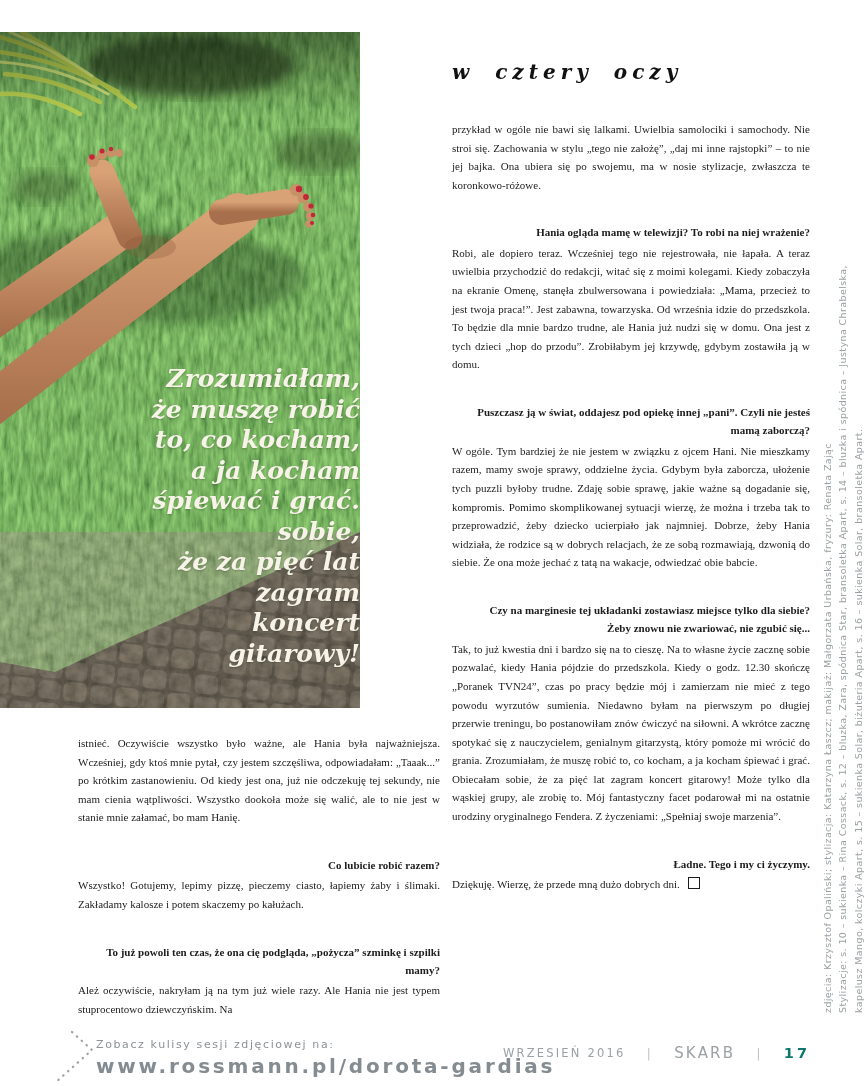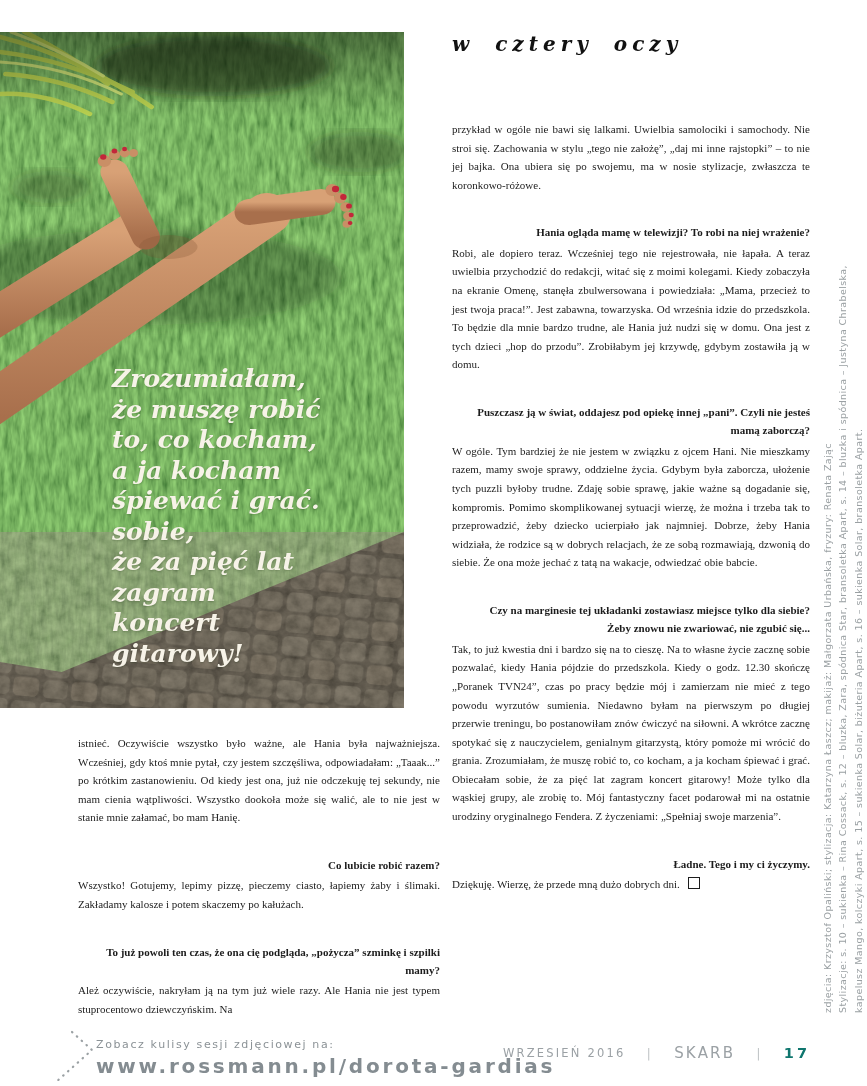--- a/index.html
+++ b/index.html
@@ -1,31 +1,31 @@
 <!DOCTYPE html>
 <html lang="pl"><head>
 <meta charset="utf-8">
 <style>
   html,body{margin:0;padding:0;}
   body{
     width:867px;height:1086px;position:relative;background:#ffffff;
     font-family:"Liberation Serif",serif;color:#1c1c1c;overflow:hidden;
   }
   
-  .photo{position:absolute;left:0;top:32px;width:404px;height:676px;overflow:hidden;background:#2f6a1e;}
+  .photo{position:absolute;left:0;top:32px;width:360px;height:676px;overflow:hidden;background:#2f6a1e;text-align:right;}
   .photo svg{display:block;width:100%;height:100%;}
   .quote{
     position:absolute;left:112px;top:332px;width:248px;
     font-family:"DejaVu Serif",serif;font-style:italic;font-weight:bold;
     font-size:25px;line-height:30.5px;color:#f7f3e8;
     text-shadow:0 1px 2px rgba(20,40,10,.25);
   }
   
   .section-label{
-    position:absolute;left:452px;top:32px;
+    position:absolute;left:452px;top:60px;
     font-family:"DejaVu Serif",serif;font-style:italic;font-weight:bold;
     font-size:20px;letter-spacing:5px;word-spacing:9px;color:#111;
   }
   
   .col{position:absolute;width:358px;font-size:11px;line-height:18.6px;text-align:justify;hyphens:auto;}
   .col-right{left:452px;top:120px;}
   .col-left{left:78px;top:734px;width:362px;}
   .col p{margin:0;}
   .col p.q{
     font-weight:bold;padding-left:22px;

